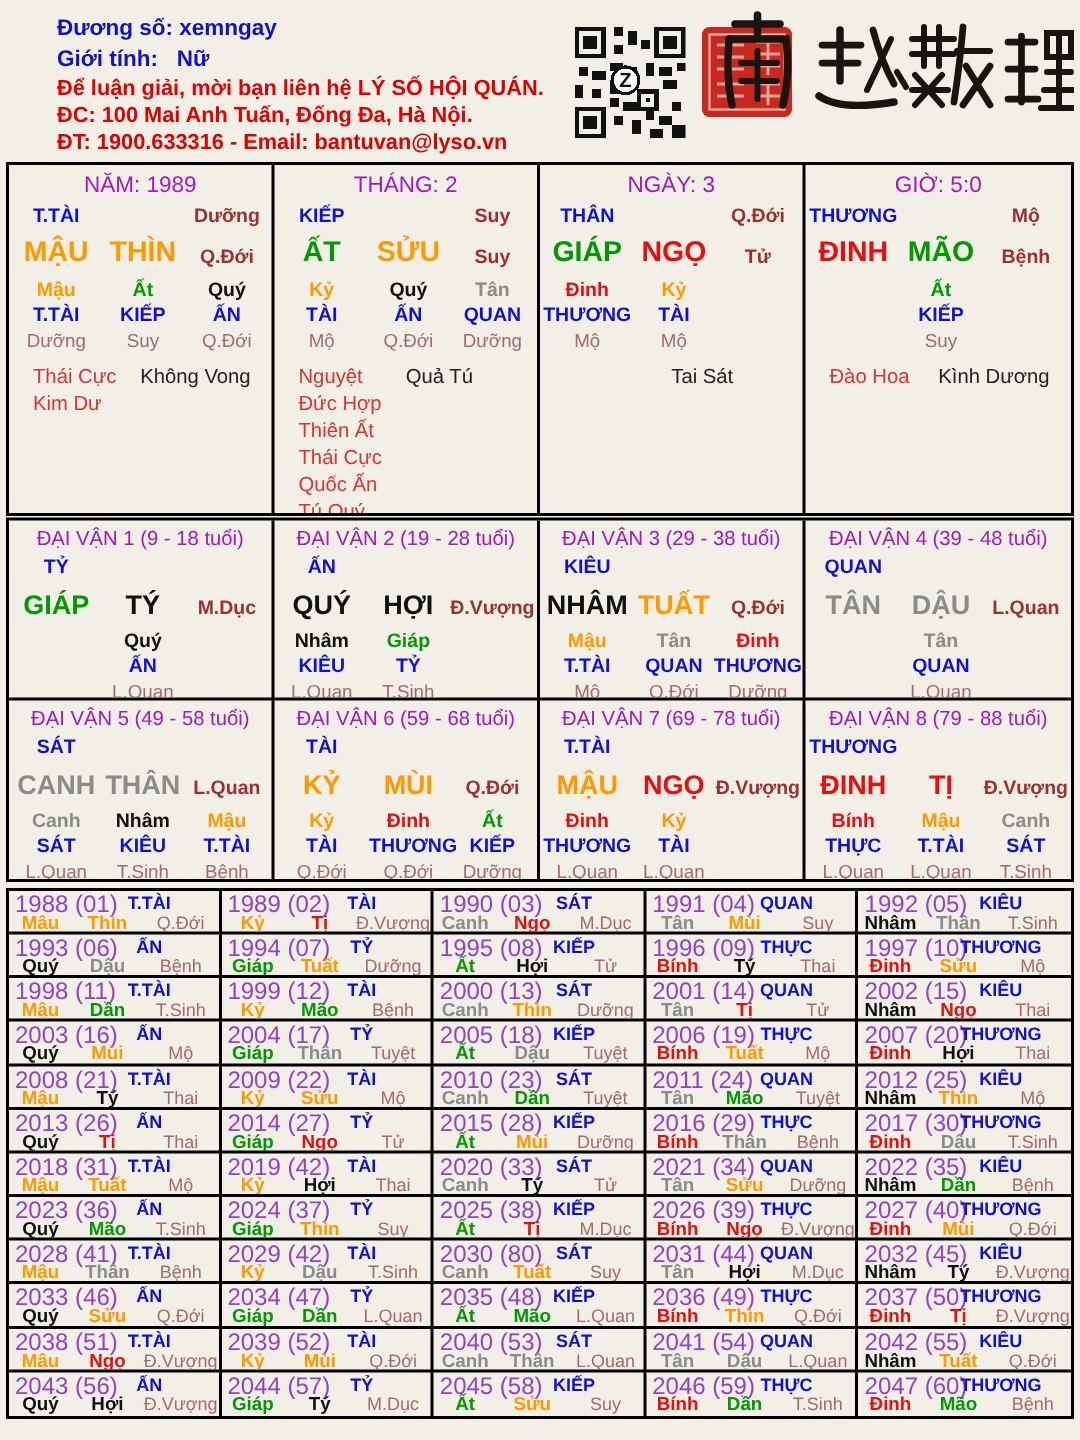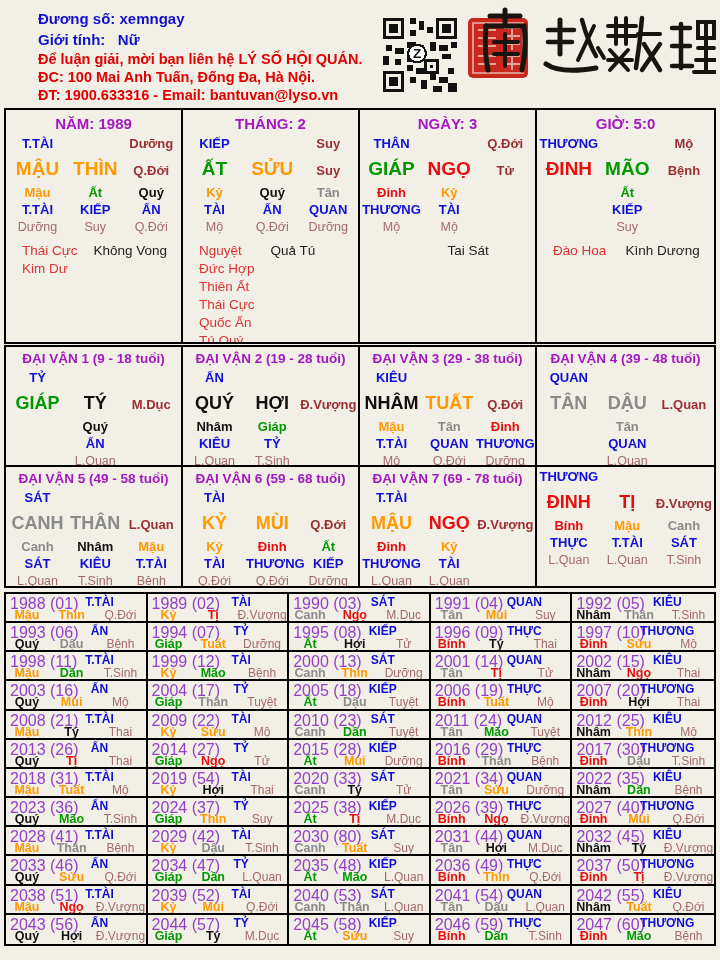--- a/index.html
+++ b/index.html
@@ -23,21 +23,21 @@
   #dv{top:345px;height:243px;display:grid;grid-template-columns:repeat(4,1fr);grid-template-rows:1fr 1fr}
   #years{top:592px;height:354px;display:grid;grid-template-columns:repeat(5,1fr);grid-template-rows:repeat(12,1fr)}
   .cell{border-right:2px solid #000;border-bottom:2px solid #000;box-sizing:border-box;overflow:hidden}
   #pillars .cell{border-bottom:none}
   #pillars .cell:nth-child(4n){border-right:none}
   #dv .cell:nth-child(4n){border-right:none}
   #dv .cell:nth-child(n+5){border-bottom:none}
   #years .cell:nth-child(5n){border-right:none}
   #years .cell:nth-last-child(-n+5){border-bottom:none}
   
-  .t-title{font-size:15px;font-weight:bold;text-align:center;color:var(--title);padding-top:5px;height:24px;box-sizing:border-box;white-space:pre}
+  .t-title{font-size:15px;font-weight:normal;text-align:center;color:var(--title);padding-top:5px;height:24px;box-sizing:border-box;white-space:pre}
   .dvcell .t-title{font-size:13.5px;padding-top:4px;height:21px}
   .prow{display:grid;grid-template-columns:36% 30% 34%;text-align:center}
   .rowA{font-size:13px;font-weight:bold;height:20px;line-height:20px}
   .rowA .stg{color:var(--stage-dark)}
   .rowB{font-weight:bold;height:27px;align-items:end}
   .rowB .big{font-size:19px;line-height:25px}
   .dvcell .rowB .big{font-size:18px;line-height:23px}
   .rowB .stg{font-size:13px;line-height:21px;color:var(--stage-dark)}
   .minis{display:grid;grid-template-columns:36% 30% 34%;margin-top:3px}
   .mini{text-align:center;font-size:13px;line-height:17px}
@@ -473,20 +473,21 @@
           <div><span class="mt">L.Quan</span></div>
         </div>
         <div class="mini" style="grid-column: 2;">
           <div><span class="ms" style="color: rgb(255, 153, 0);">Kỷ</span></div>
           <div><span class="mg">TÀI</span></div>
           <div><span class="mt">L.Quan</span></div>
         </div>
       </div>
     </div>
     <div class="cell dvcell">
+      <div class="t-title"><span>ĐẠI VẬN 8 (79 - 88 tuổi)</span></div>
       <div class="prow rowA">
         <span style="color: rgb(15, 15, 216);">THƯƠNG</span>
         <span></span>
       </div>
       <div class="prow rowB">
         <span class="big" style="color: rgb(232, 14, 14);">ĐINH</span>
         <span class="big" style="color: rgb(232, 14, 14);">TỊ</span>
         <span class="stg">Đ.Vượng</span>
       </div>
       <div class="minis">
@@ -783,21 +784,21 @@
     <div class="cell yr">
       <span class="ylabel">2018 (31)</span>
       <span class="ygod">T.TÀI</span>
       <div class="yl2">
         <span class="ystem" style="color: rgb(255, 153, 0);">Mậu</span>
         <span class="ybranch" style="color: rgb(255, 153, 0);">Tuất</span>
         <span class="ystage">Mộ</span>
       </div>
     </div>
     <div class="cell yr">
-      <span class="ylabel">2019 (54)</span>
+      <span class="ylabel">2019 (42)</span>
       <span class="ygod">TÀI</span>
       <div class="yl2">
         <span class="ystem" style="color: rgb(255, 153, 0);">Kỷ</span>
         <span class="ybranch" style="color: rgb(16, 16, 16);">Hợi</span>
         <span class="ystage">Thai</span>
       </div>
     </div>
     <div class="cell yr">
       <span class="ylabel">2020 (33)</span>
       <span class="ygod">SÁT</span>

